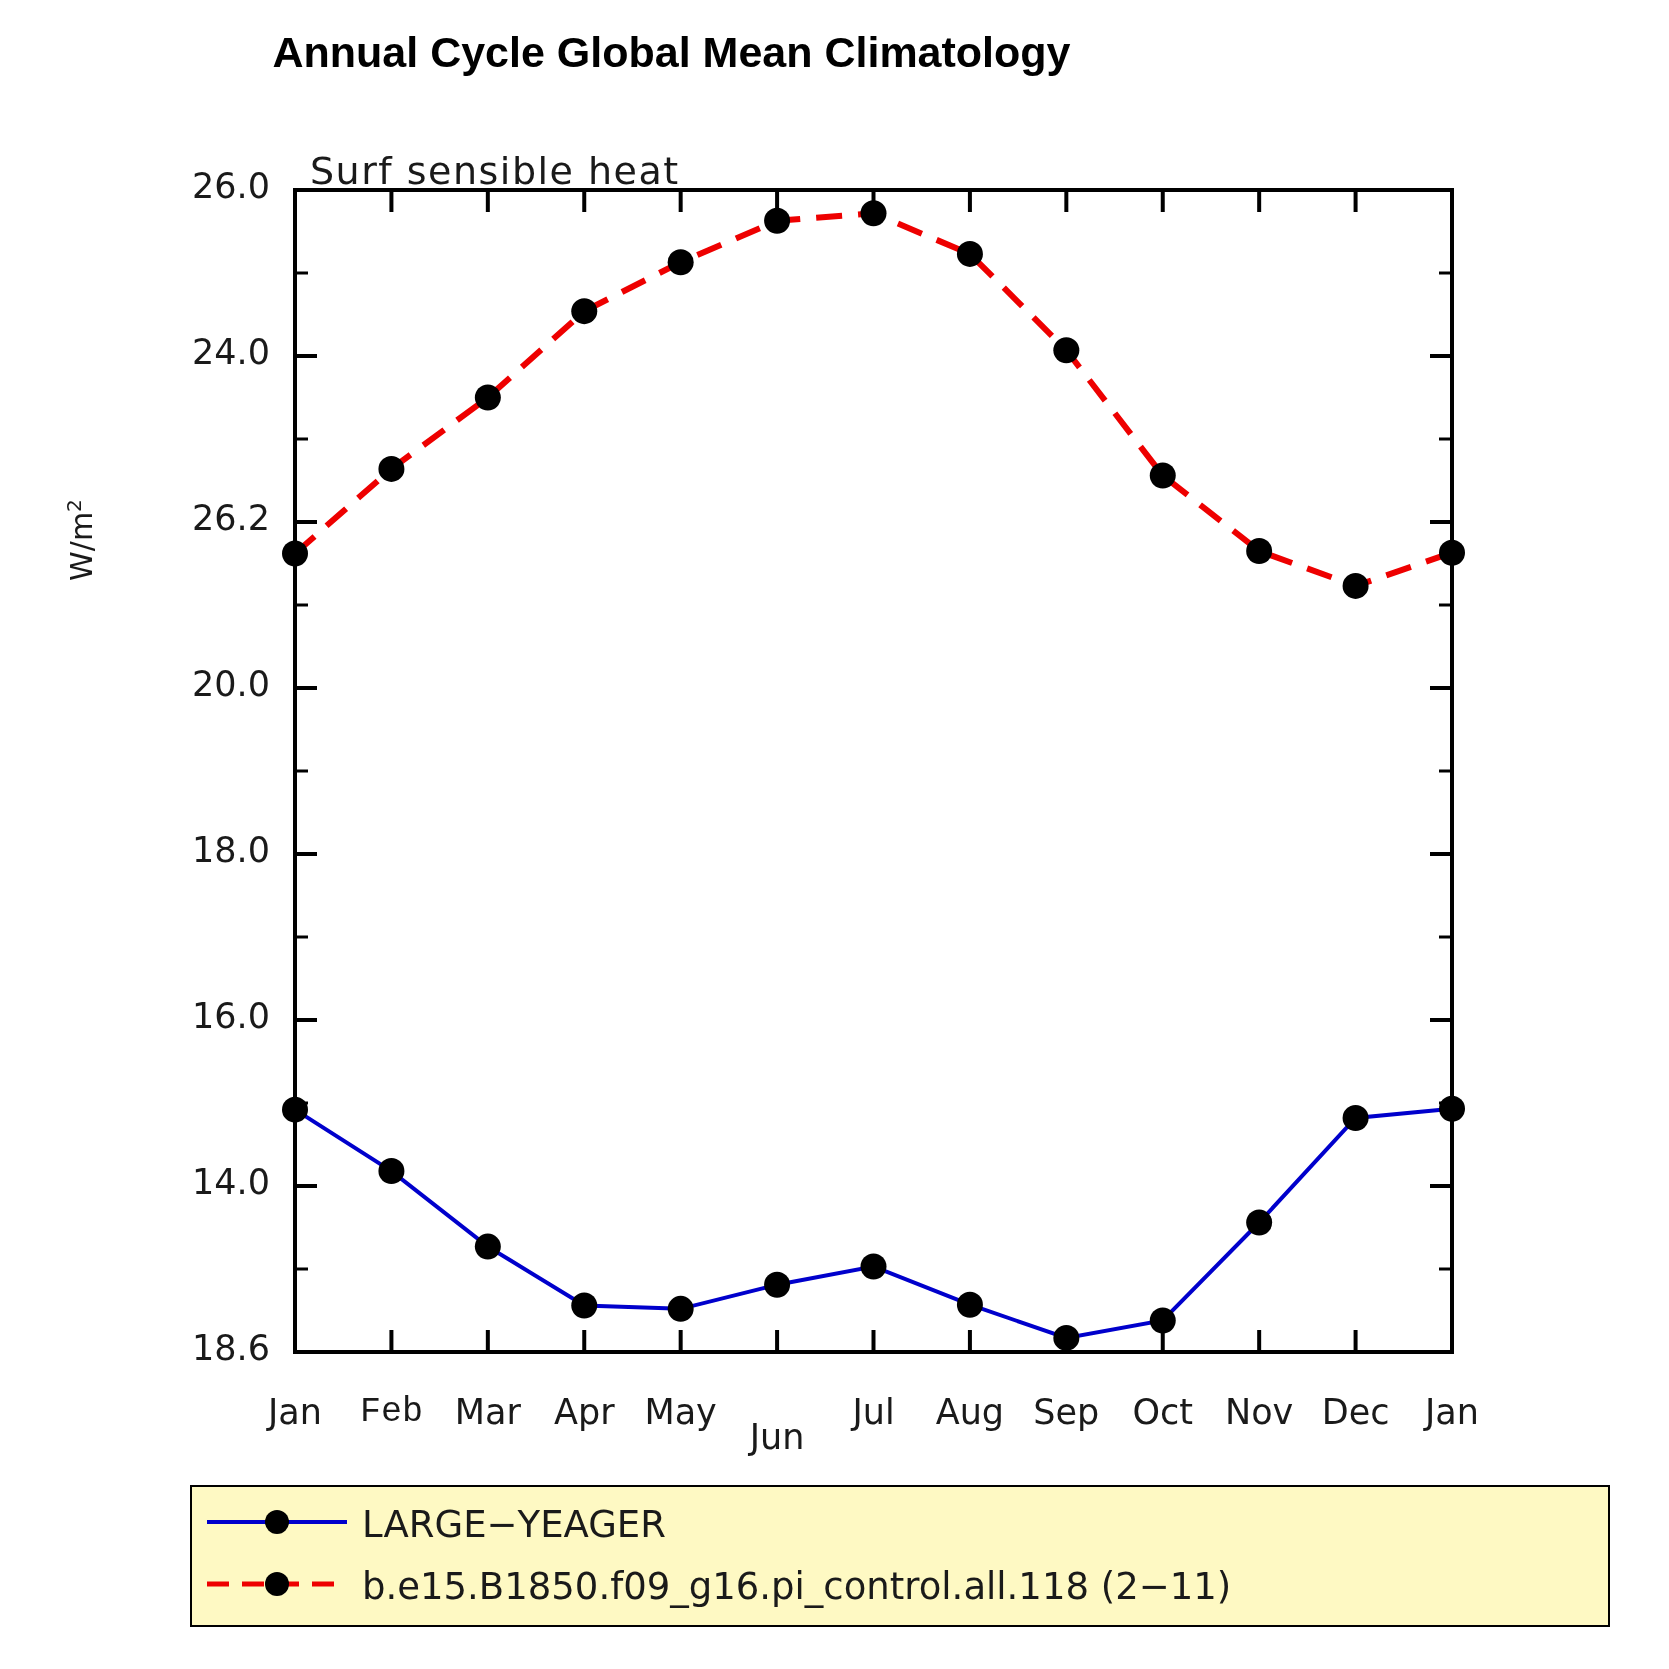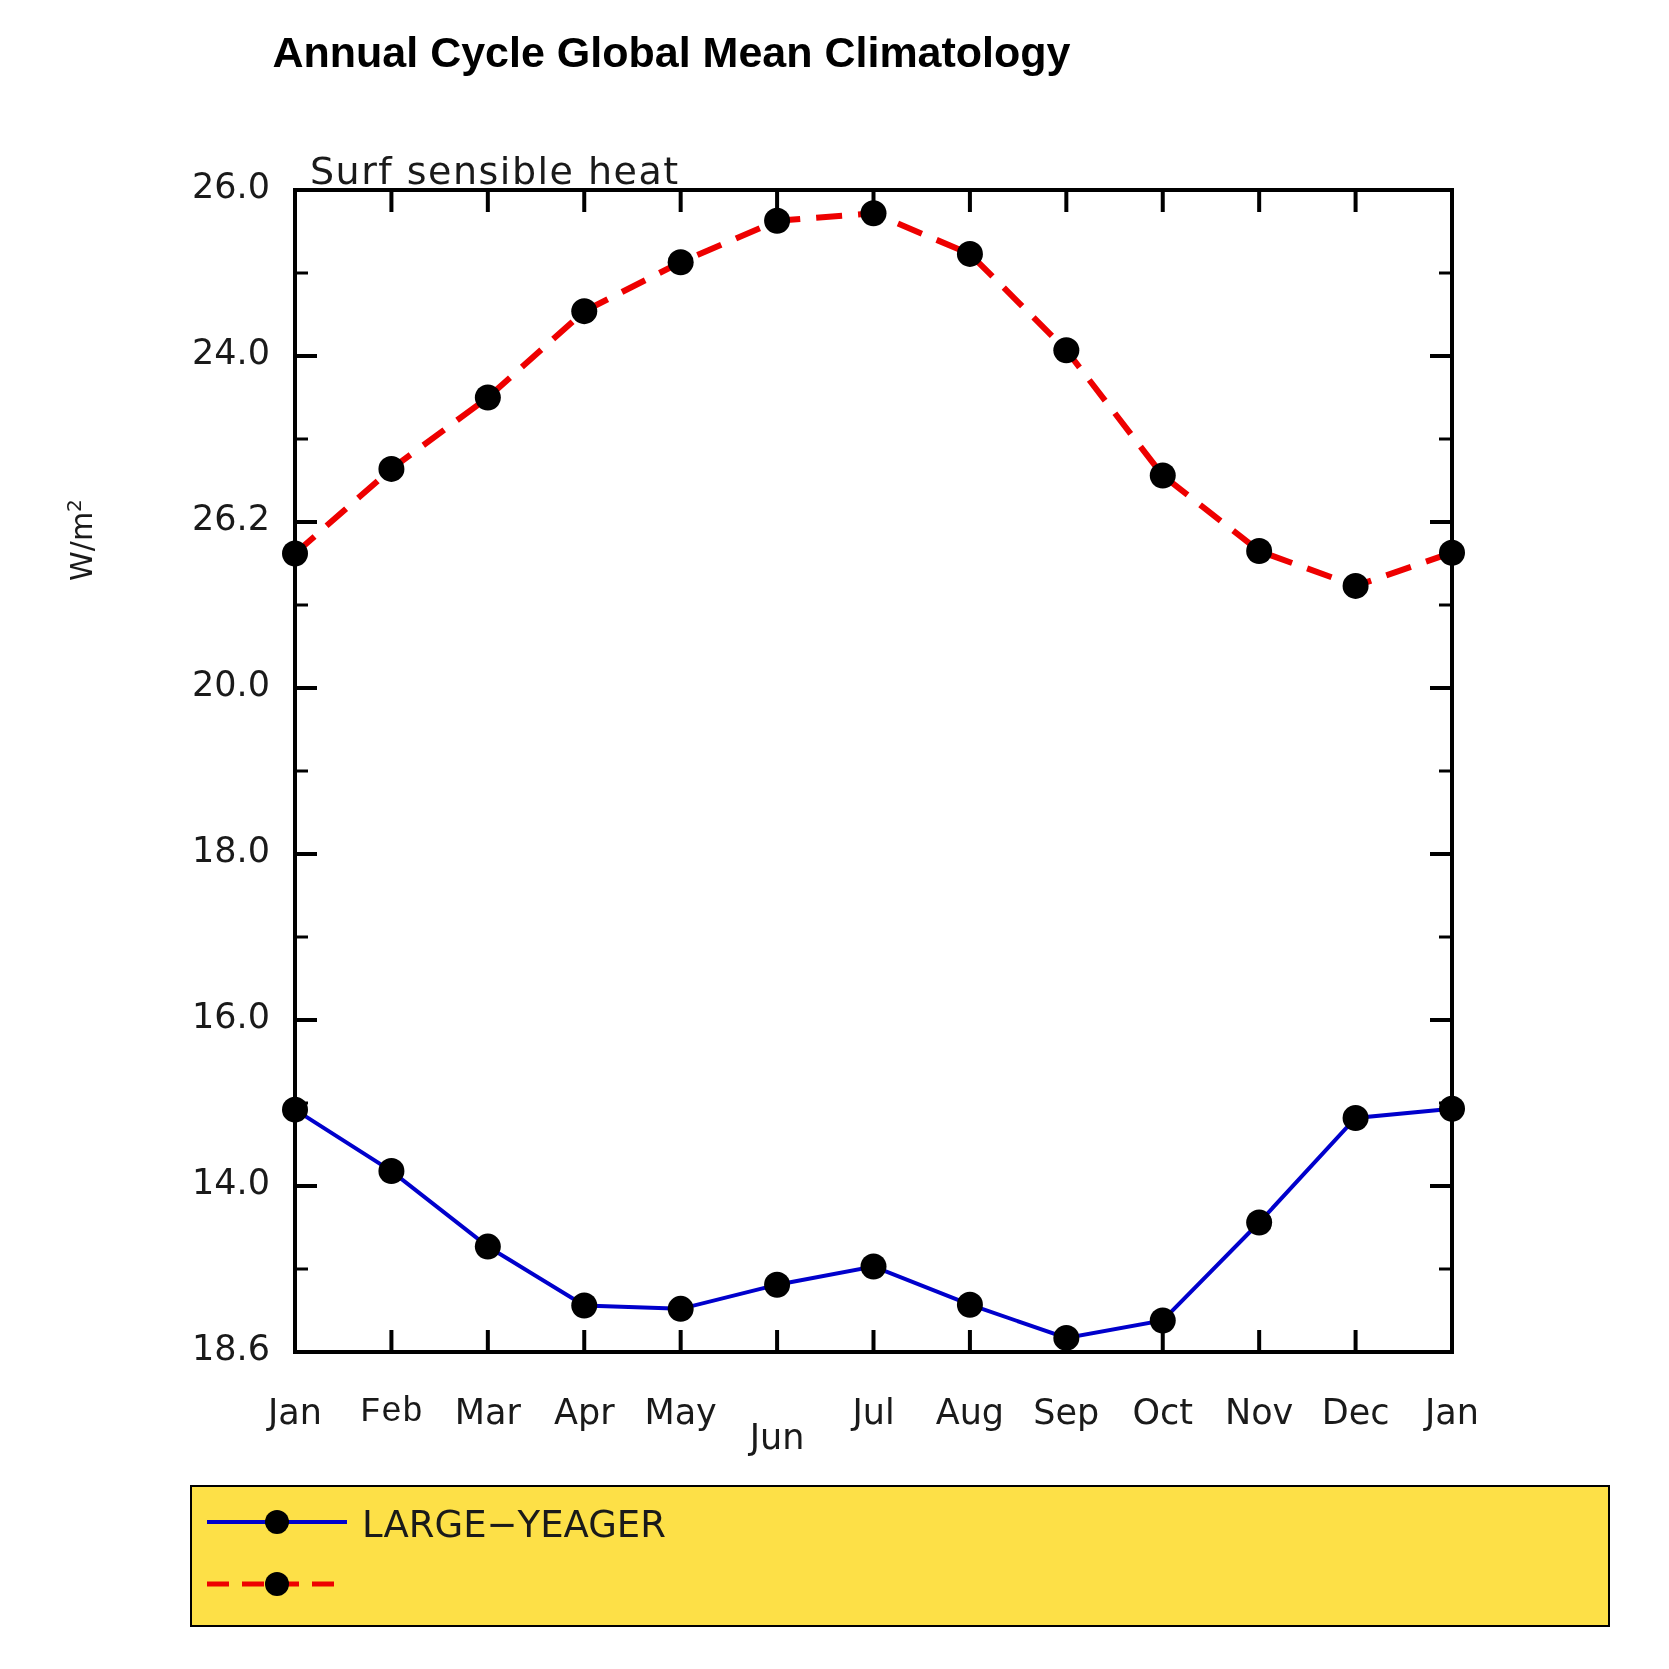--- a/index.html
+++ b/index.html
@@ -74,21 +74,21 @@
     font-size: 35px;
     color: #1a1a1a;
   }
   .legend-box {
     position: absolute;
     left: 190px;
     top: 1485px;
     width: 1420px;
     height: 142px;
     border: 2px solid #000000;
-    background: #fde047;
+    background: #fef9c3;
     box-sizing: border-box;
   }
   .legend-entry {
     position: absolute;
     left: 0;
     width: 100%;
     height: 60px;
   }
   .legend-text {
     position: absolute;
@@ -240,16 +240,17 @@
         <line x1="5" y1="23" x2="145" y2="23" stroke="#0000cc" stroke-width="4"></line>
         <circle cx="75" cy="23" r="12" fill="#000000"></circle>
       </svg>
       <span class="legend-text">LARGE−YEAGER</span>
     </div>
     <div class="legend-entry" id="legend-entry-1" style="top:74px;">
       <svg class="legend-swatch">
         <line x1="5" y1="23" x2="145" y2="23" stroke="#ee0000" stroke-width="5" stroke-dasharray="22,13"></line>
         <circle cx="75" cy="23" r="12" fill="#000000"></circle>
       </svg>
+      <span class="legend-text">b.e15.B1850.f09_g16.pi_control.all.118 (2−11)</span>
     </div>
   </div>
 
 </div>
 
 </body></html>

